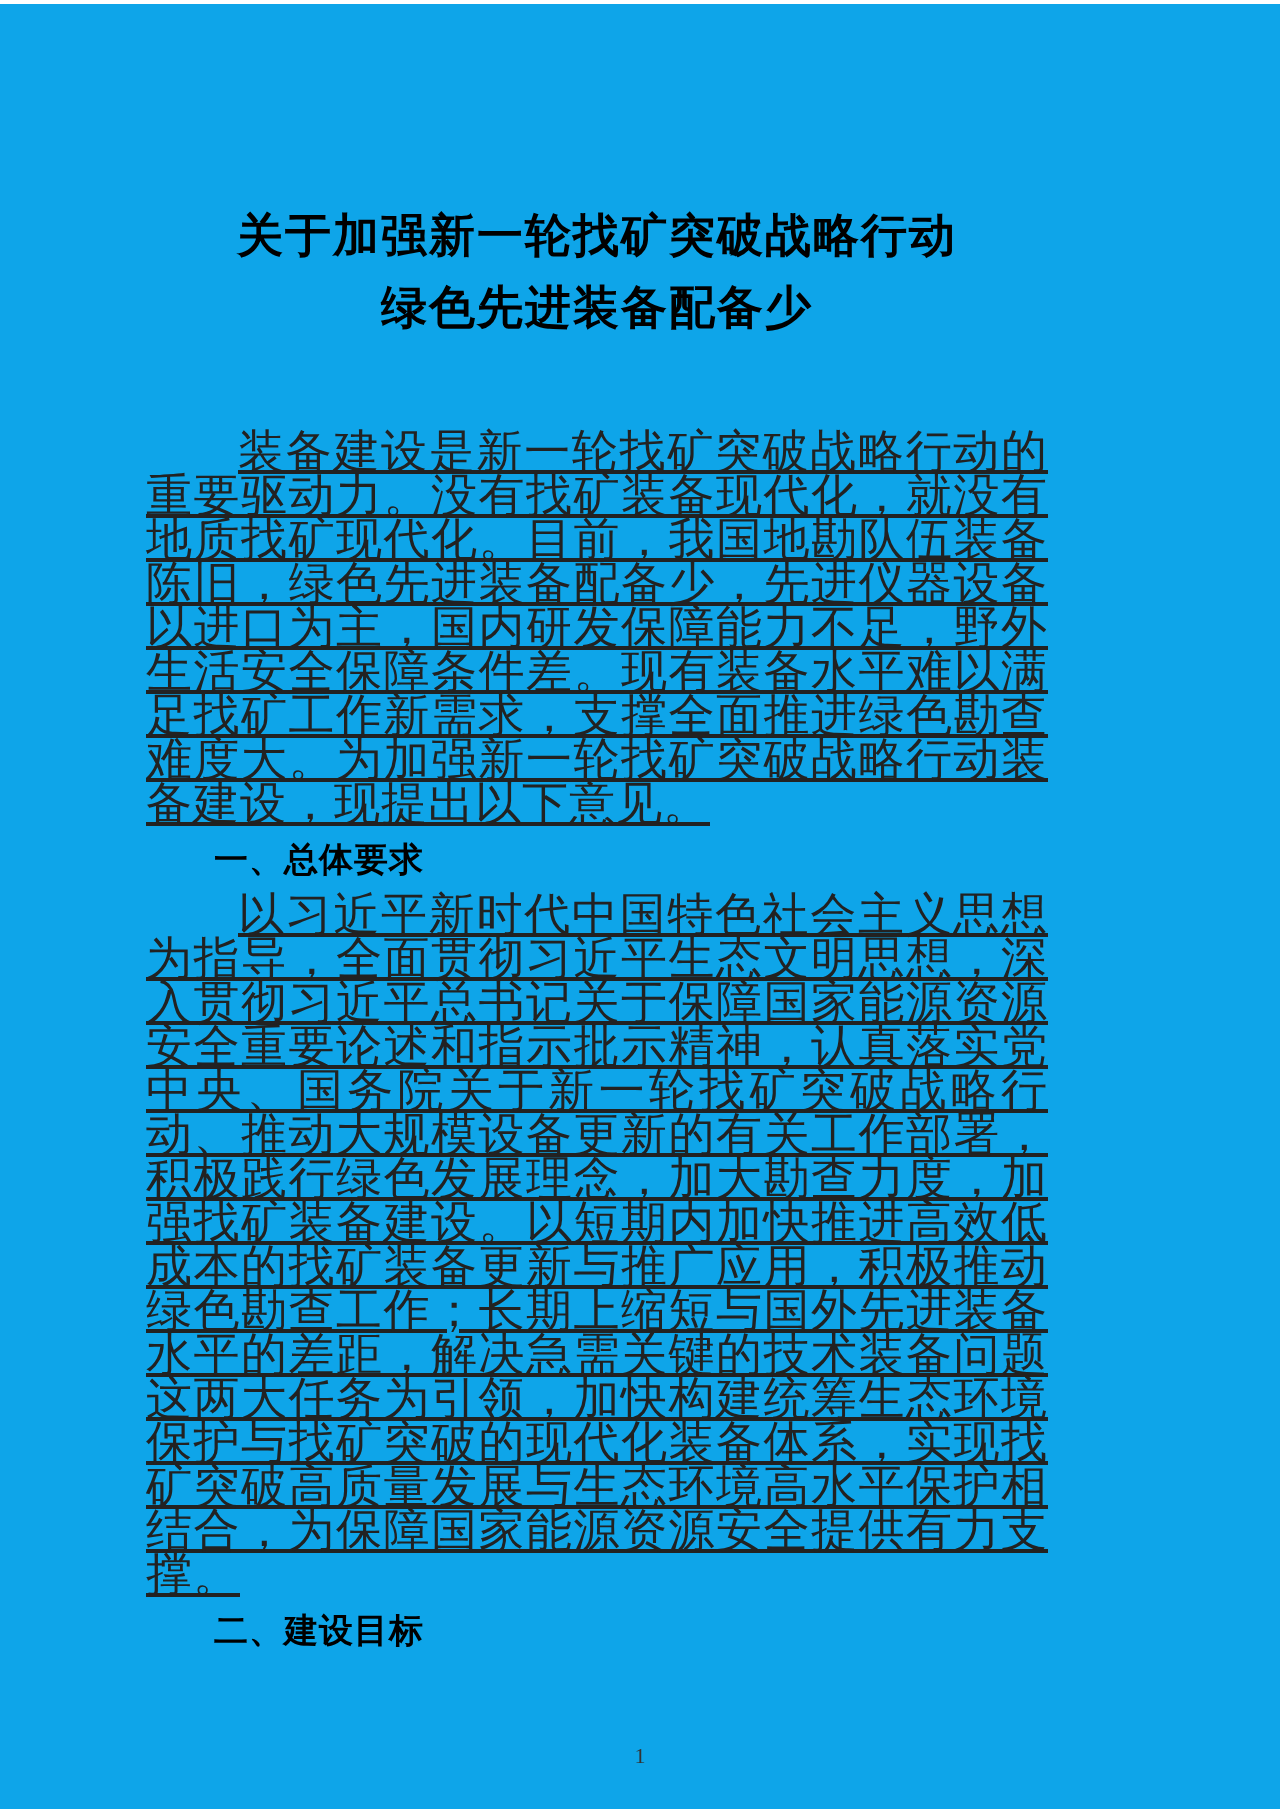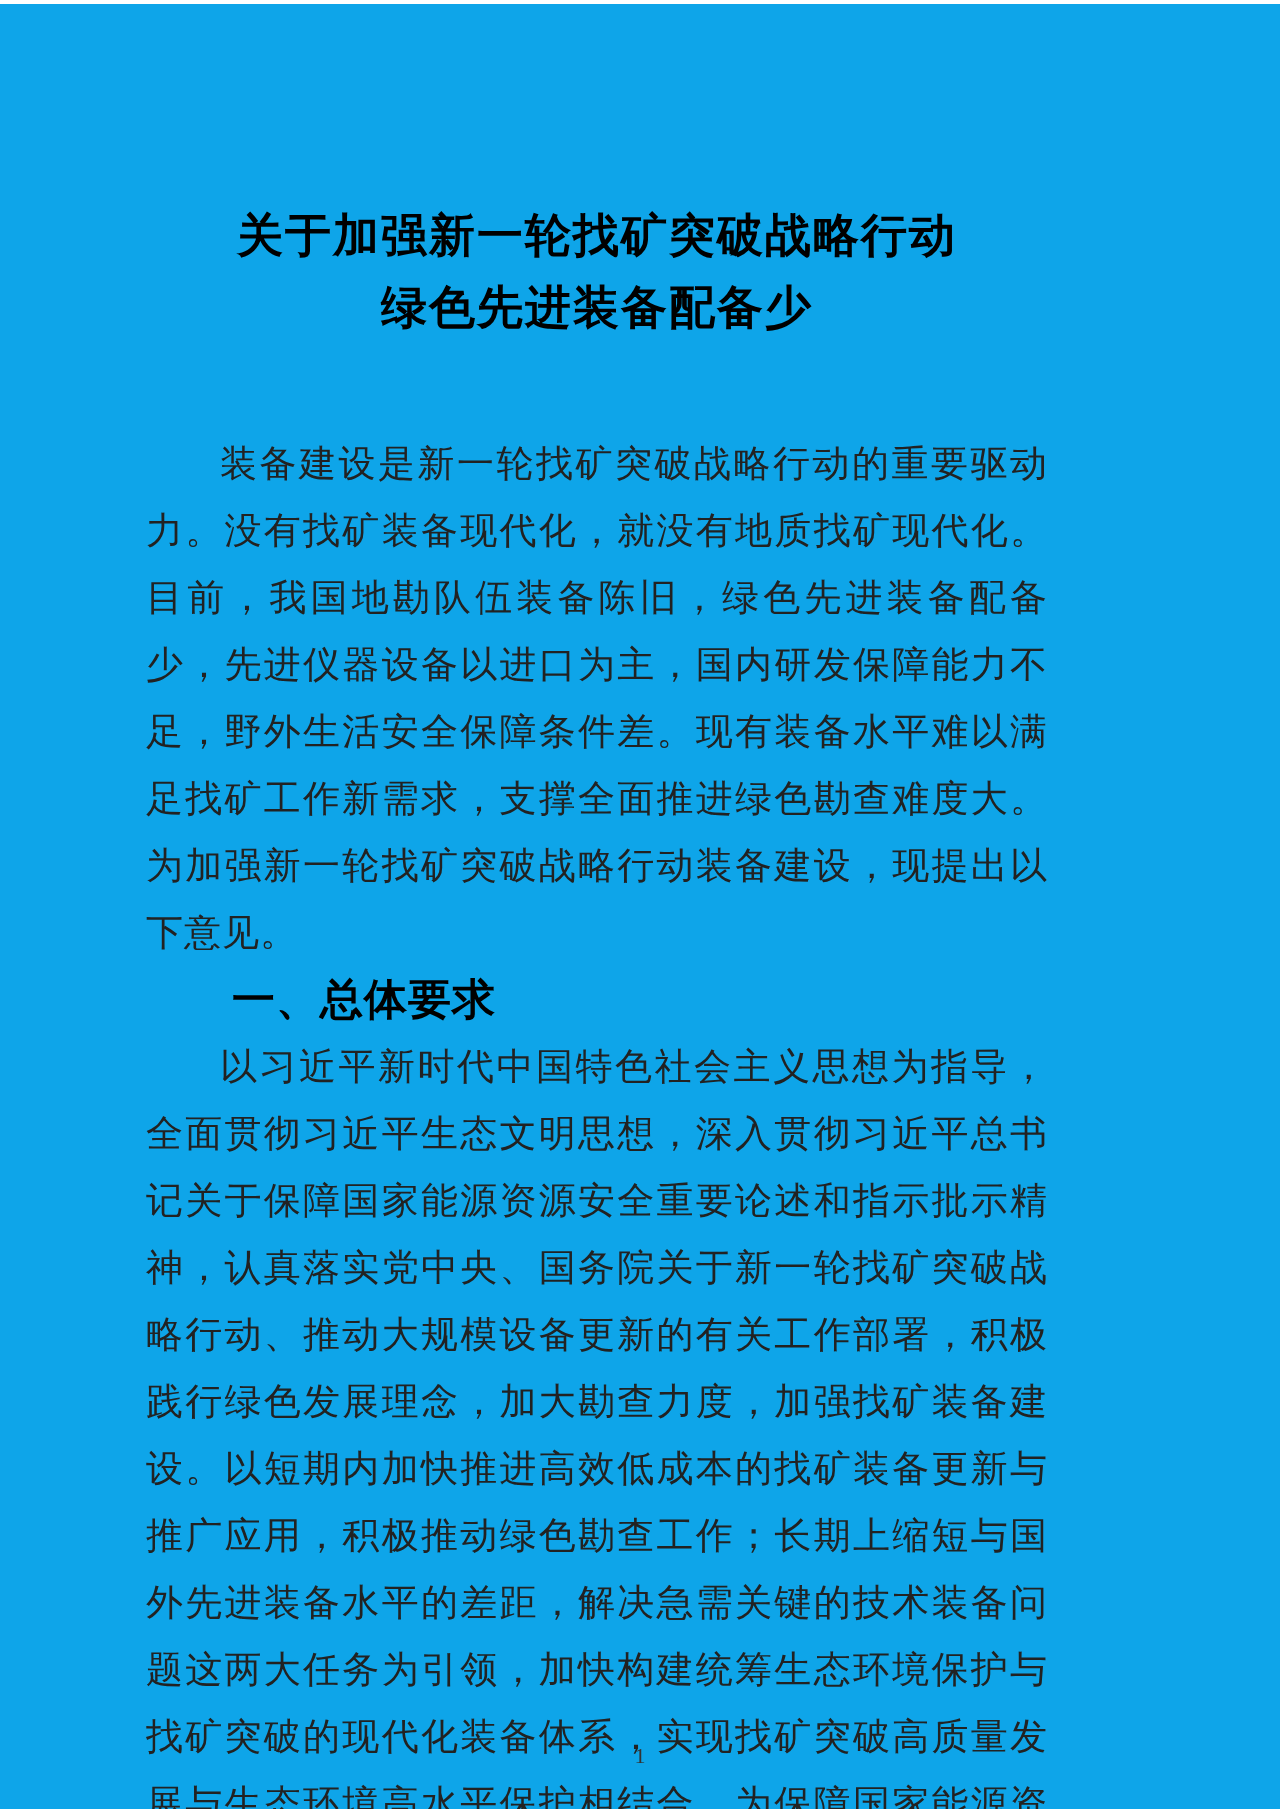--- a/index.html
+++ b/index.html
@@ -23,33 +23,34 @@
     text-align: center;
     font-weight: bold;
     font-size: 46px;
     line-height: 72px;
     color: #000000;
     letter-spacing: 2px;
     margin-bottom: 86px;
     font-family: "Liberation Serif", "DejaVu Serif", serif;
   }
   .body-text {
-    font-size: 37px;
-    line-height: 67px;
+    font-size: 46px;
+    line-height: 44px;
     text-align: justify;
     text-justify: inter-ideograph;
     text-indent: 2em;
     color: #222222;
     letter-spacing: 1px;
     font-weight: normal;
+    text-decoration: underline;
   }
   .section-heading {
     font-family: "Liberation Sans", "DejaVu Sans", sans-serif;
     font-weight: bold;
-    font-size: 43px;
+    font-size: 34px;
     line-height: 67px;
     text-indent: 2em;
     color: #000000;
     letter-spacing: 1px;
   }
   .page-number {
     position: absolute;
     bottom: 44px;
     left: 0;
     right: 0;

